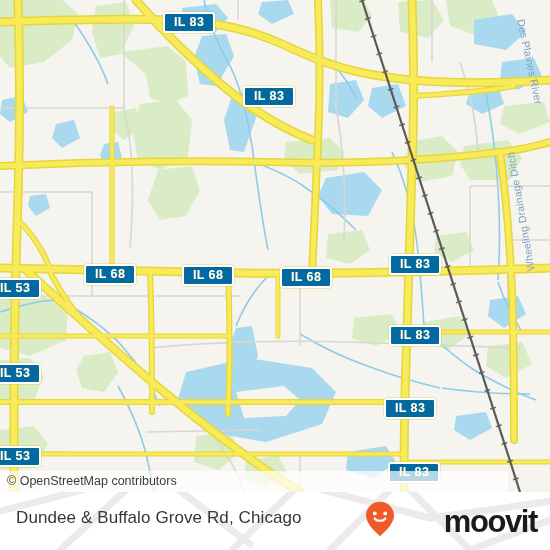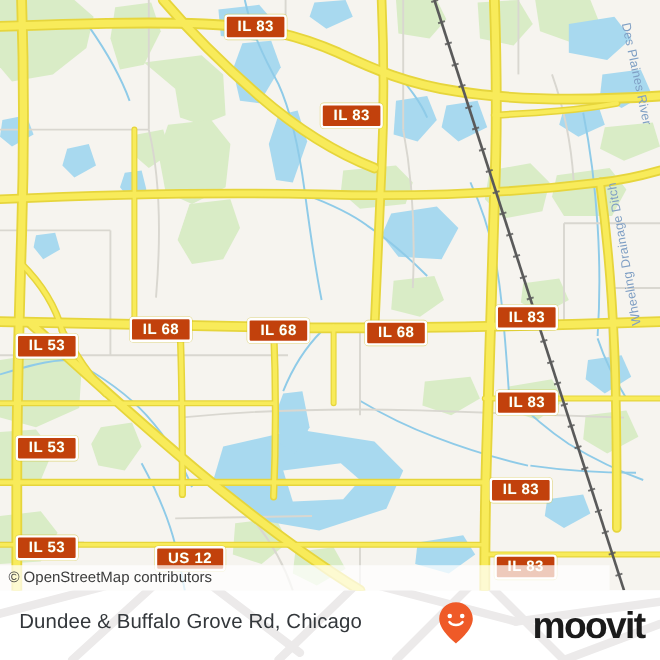--- a/index.html
+++ b/index.html
@@ -33,37 +33,36 @@
     position: absolute;
     left: 0; top: 0;
     width: 550px;
     height: 492px;
     display: block;
   }
 
   
   .shield {
     position: absolute;
-    background: #c2410c;
+    background: #0369a1;
     border: 2px solid #ffffff;
     border-radius: 3px;
     color: #ffffff;
     font-family: "Liberation Sans", sans-serif;
     font-weight: bold;
     font-size: 12.5px;
     letter-spacing: .4px;
     line-height: 16px;
     height: 17px;
     padding: 0 9px;
     text-align: center;
     white-space: nowrap;
     box-sizing: content-box;
     text-shadow: 0 0 1px rgba(190,175,20,.55);
     box-shadow: 0 0 0 .5px rgba(205,190,40,.55);
-    margin-left: 24px;
   }
 
   
   .waterlabel {
     position: absolute;
     color: #7f9fc4;
     font-family: "Liberation Sans", sans-serif;
     font-size: 10.5px;
     white-space: nowrap;
     letter-spacing: .2px;
@@ -358,21 +357,20 @@
     <div class="shield" style="left:84px;  top:264px;">IL 68</div>
     <div class="shield" style="left:182px; top:265px;">IL 68</div>
     <div class="shield" style="left:280px; top:267px;">IL 68</div>
     <div class="shield" style="left:389px; top:254px;">IL 83</div>
     <div class="shield" style="left:389px; top:325px;">IL 83</div>
     <div class="shield" style="left:384px; top:398px;">IL 83</div>
     <div class="shield" style="left:388px; top:462px;">IL 83</div>
     <div class="shield" style="left:-11px; top:278px;">IL 53</div>
     <div class="shield" style="left:-11px; top:363px;">IL 53</div>
     <div class="shield" style="left:-11px; top:446px;">IL 53</div>
-    <div class="shield" style="left:105px; top:455px;">US 12</div>
 
     <div id="attribution">© OpenStreetMap contributors</div>
 
 
   </div>
 
   <div id="footer">
 
     <svg id="footer-watermark" viewBox="0 0 550 76">
       <g fill="none" stroke="#eceaea" stroke-width="7" stroke-linecap="round">

